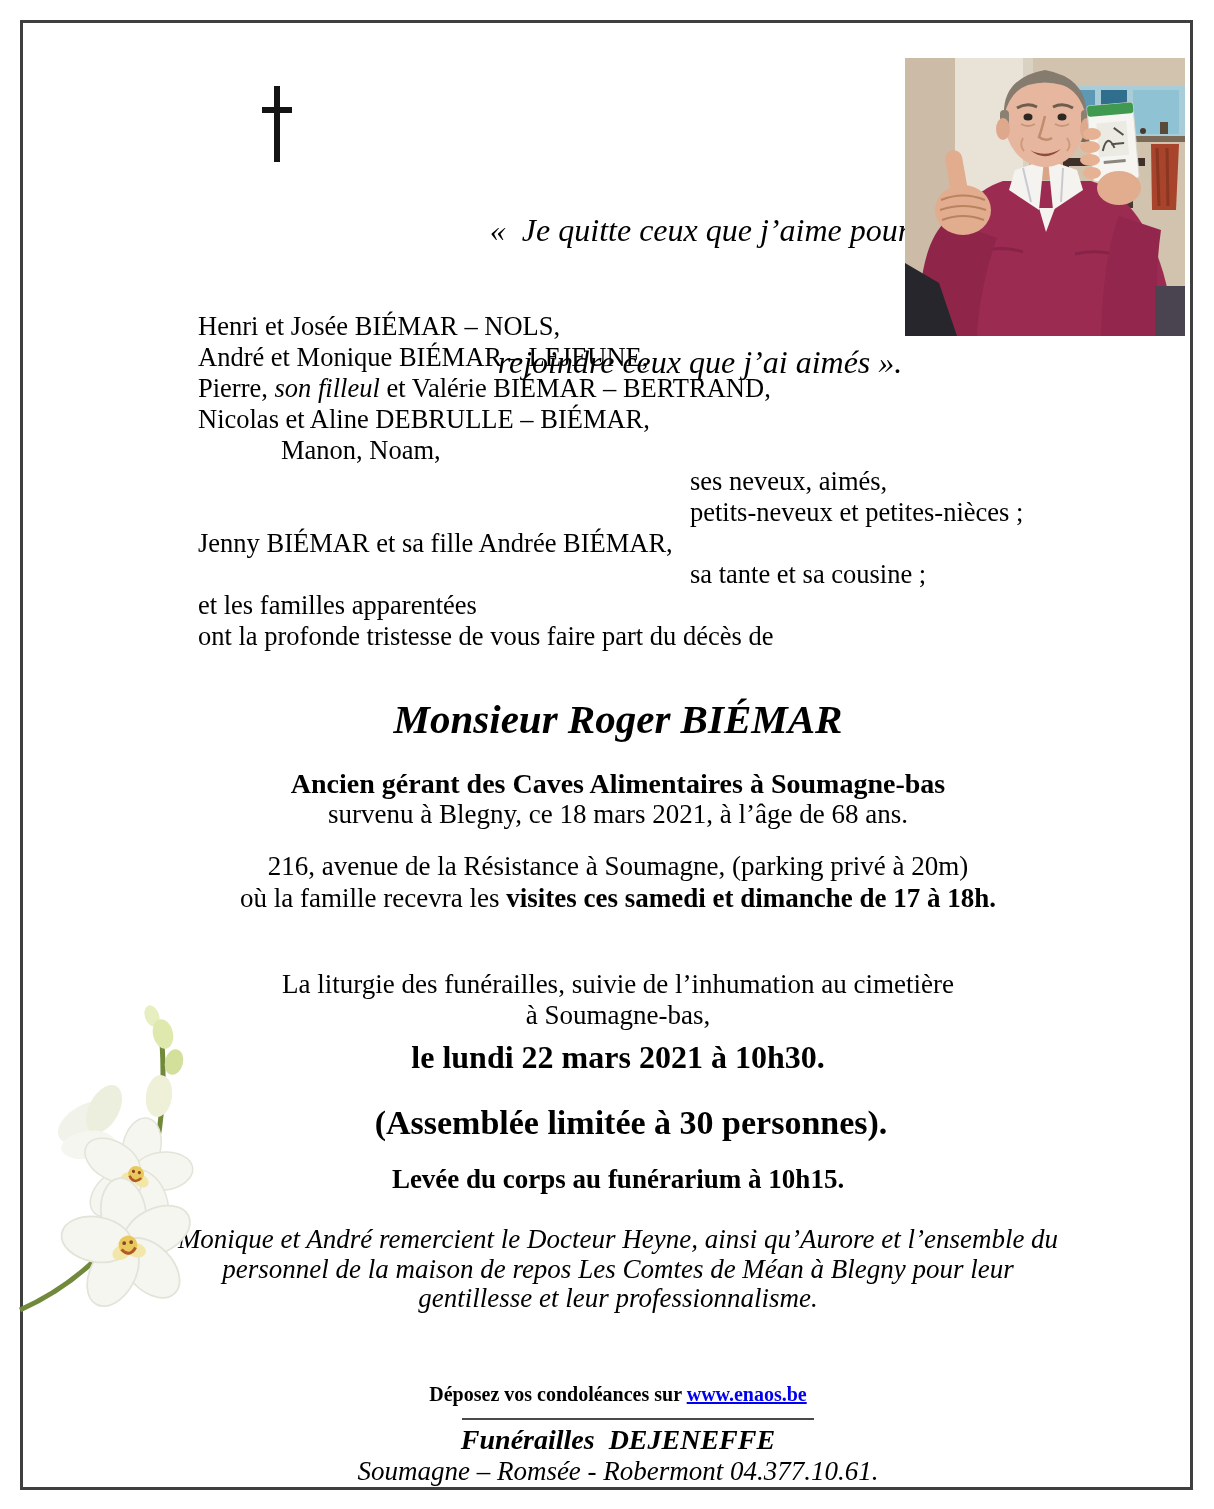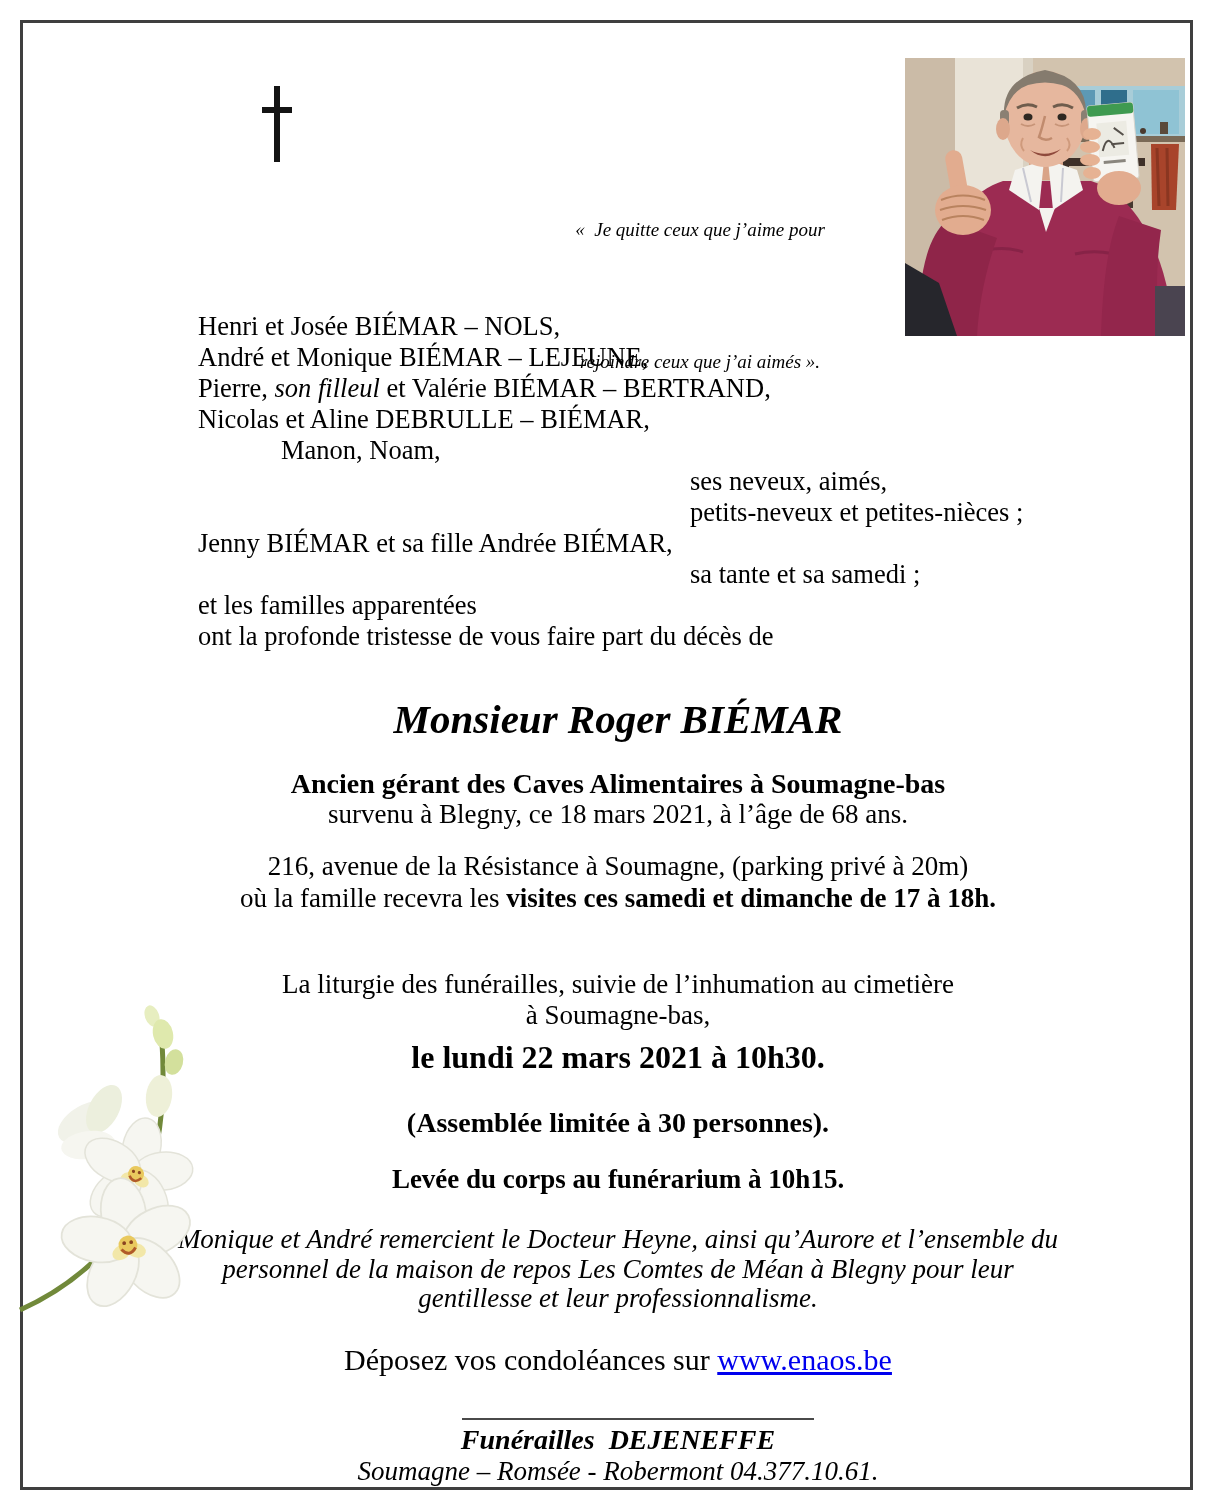--- a/index.html
+++ b/index.html
@@ -12,43 +12,43 @@
     position:absolute; left:20px; top:20px; width:1173px; height:1470px;
     border:3px solid #3f3f3f; box-sizing:border-box;
   }
   
   .cross { position:absolute; left:262px; top:86px; width:30px; height:76px; }
   .cross-v { position:absolute; left:12px; top:0; width:6px; height:76px; background:#141414; }
   .cross-h { position:absolute; left:0; top:21px; width:30px; height:6px; background:#141414; }
   
   .quote {
     position:absolute; left:425px; top:120px; width:550px; text-align:center;
-    font-style:italic; font-size:19px; line-height:44px; white-space:pre-wrap;
+    font-style:italic; font-size:32px; line-height:44px; white-space:pre-wrap;
   }
   
   .photo { position:absolute; left:905px; top:58px; width:280px; height:278px; }
   .photo svg { display:block; }
   
   .family { position:absolute; left:198px; top:311px; width:880px; font-size:26.5px; line-height:31px; }
   .fam-line { white-space:nowrap; }
   .fam-indent { padding-left:83px; }
   .fam-right { padding-left:492px; }
   .it { font-style:italic; }
   
   .cblock { position:absolute; left:158px; width:920px; text-align:center; }
   .title   { top:695px; font-size:41px; font-weight:bold; font-style:italic; line-height:48px; }
   .subtitle{ top:768px; font-size:28px; font-weight:bold; line-height:31px; }
   .death   { top:799px; font-size:27px; line-height:31px; }
   .repose  { top:851px; font-size:27px; line-height:31.5px; }
   .ceremony{ top:969px; font-size:27px; line-height:31px; }
   .dateline{ top:1038px; font-size:32px; font-weight:bold; line-height:38px; }
-  .assembly{ top:1107px; font-size:28px; font-weight:bold; line-height:31px; }
+  .assembly{ top:1107px; font-size:34px; font-weight:bold; line-height:31px;margin-left:13px; }
   .levee   { top:1164px; font-size:27px; font-weight:bold; line-height:31px; }
   .thanks  { top:1225px; font-size:27px; font-style:italic; line-height:29.5px; }
-  .condole { top:1344px; font-size:30px; line-height:31px; }
+  .condole { top:1379px; font-size:20px; line-height:31px;font-weight:bold; }
   .link { color:#0000ee; text-decoration:underline; cursor:pointer; }
   
   .sep-line { position:absolute; left:462px; top:1418px; width:352px; border-top:2px solid #4a4a4a; }
   .footer-company   { top:1424px; font-size:28px; font-weight:bold; font-style:italic; line-height:32px; white-space:pre-wrap; }
   .footer-locations { top:1456px; font-size:27px; font-style:italic; line-height:31px; }
   
   .orchid { position:absolute; left:16px; top:1002px; width:215px; height:320px; }
 </style>
 </head>
 <body>
@@ -135,21 +135,21 @@
 
   <div class="family">
     <div class="fam-line">Henri et Josée BIÉMAR – NOLS,</div>
     <div class="fam-line">André et Monique BIÉMAR – LEJEUNE,</div>
     <div class="fam-line"><span>Pierre, </span><span class="it">son filleul</span><span> et Valérie BIÉMAR – BERTRAND,</span></div>
     <div class="fam-line">Nicolas et Aline DEBRULLE – BIÉMAR,</div>
     <div class="fam-line fam-indent">Manon, Noam,</div>
     <div class="fam-line fam-right">ses neveux, aimés,</div>
     <div class="fam-line fam-right">petits-neveux et petites-nièces ;</div>
     <div class="fam-line">Jenny BIÉMAR et sa fille Andrée BIÉMAR,</div>
-    <div class="fam-line fam-right">sa tante et sa samedi ;</div>
+    <div class="fam-line fam-right">sa tante et sa cousine ;</div>
     <div class="fam-line">et les familles apparentées</div>
     <div class="fam-line">ont la profonde tristesse de vous faire part du décès de</div>
   </div>
 
   <div class="cblock title">Monsieur Roger BIÉMAR</div>
   <div class="cblock subtitle">Ancien gérant des Caves Alimentaires à Soumagne-bas</div>
   <div class="cblock death">survenu à Blegny, ce 18 mars 2021, à l’âge de 68 ans.</div>
 
   <div class="cblock repose">
     <div>216, avenue de la Résistance à Soumagne, (parking privé à 20m)</div>

